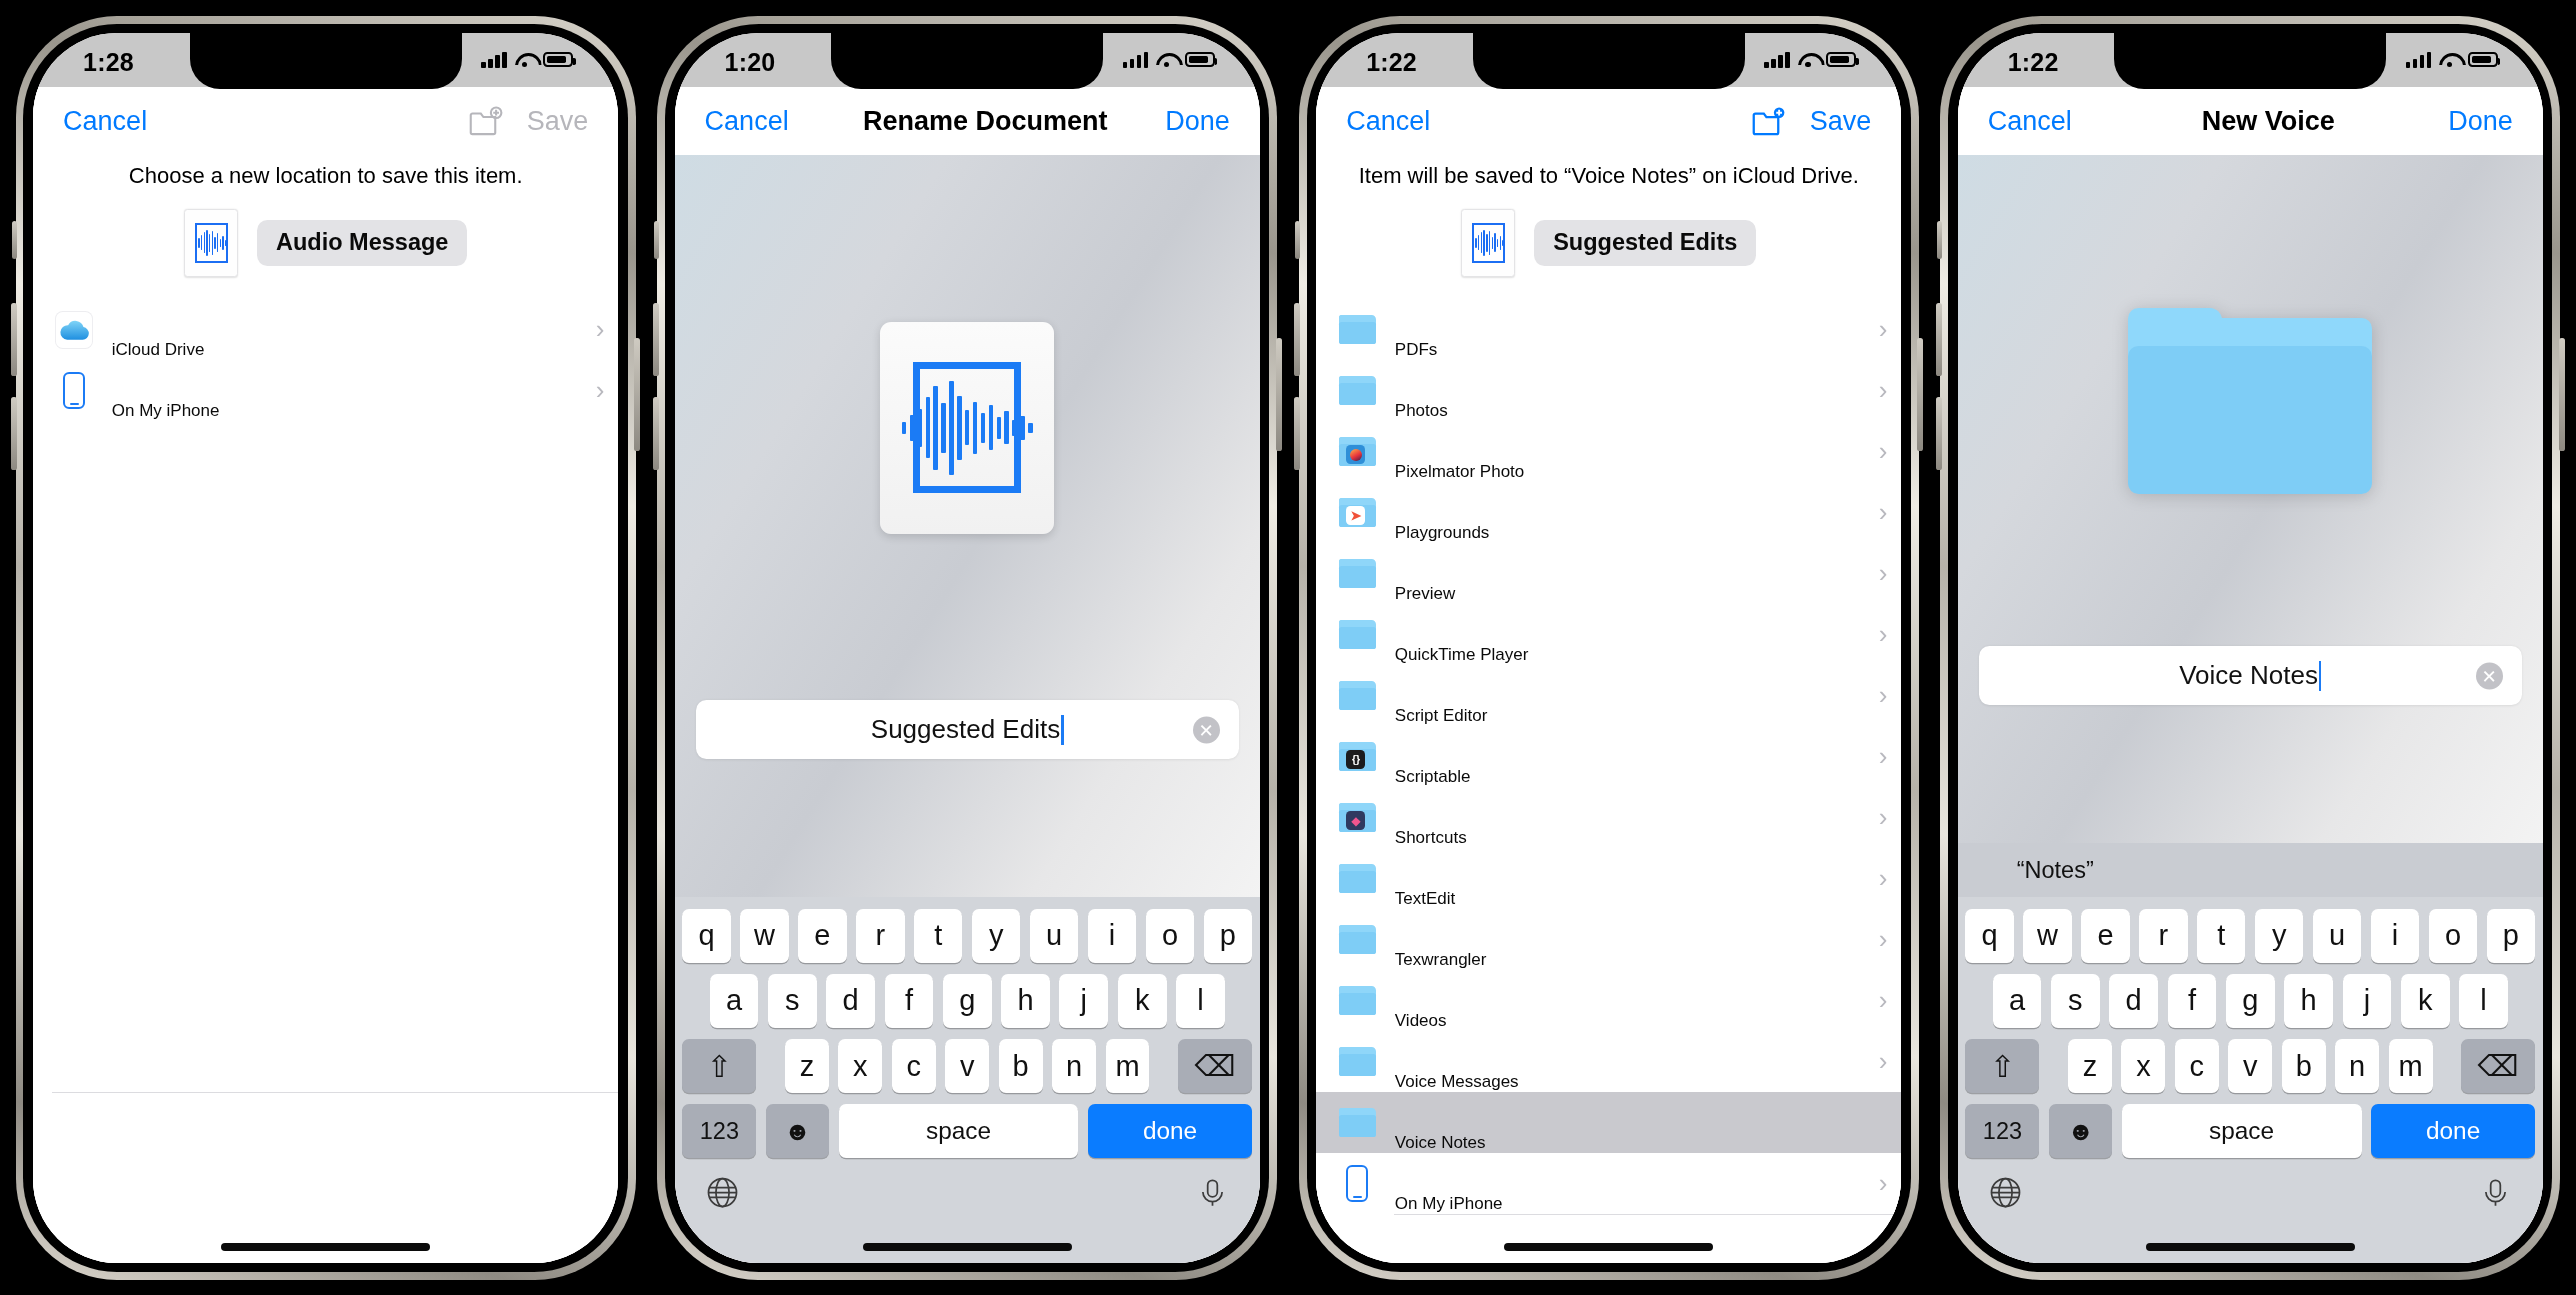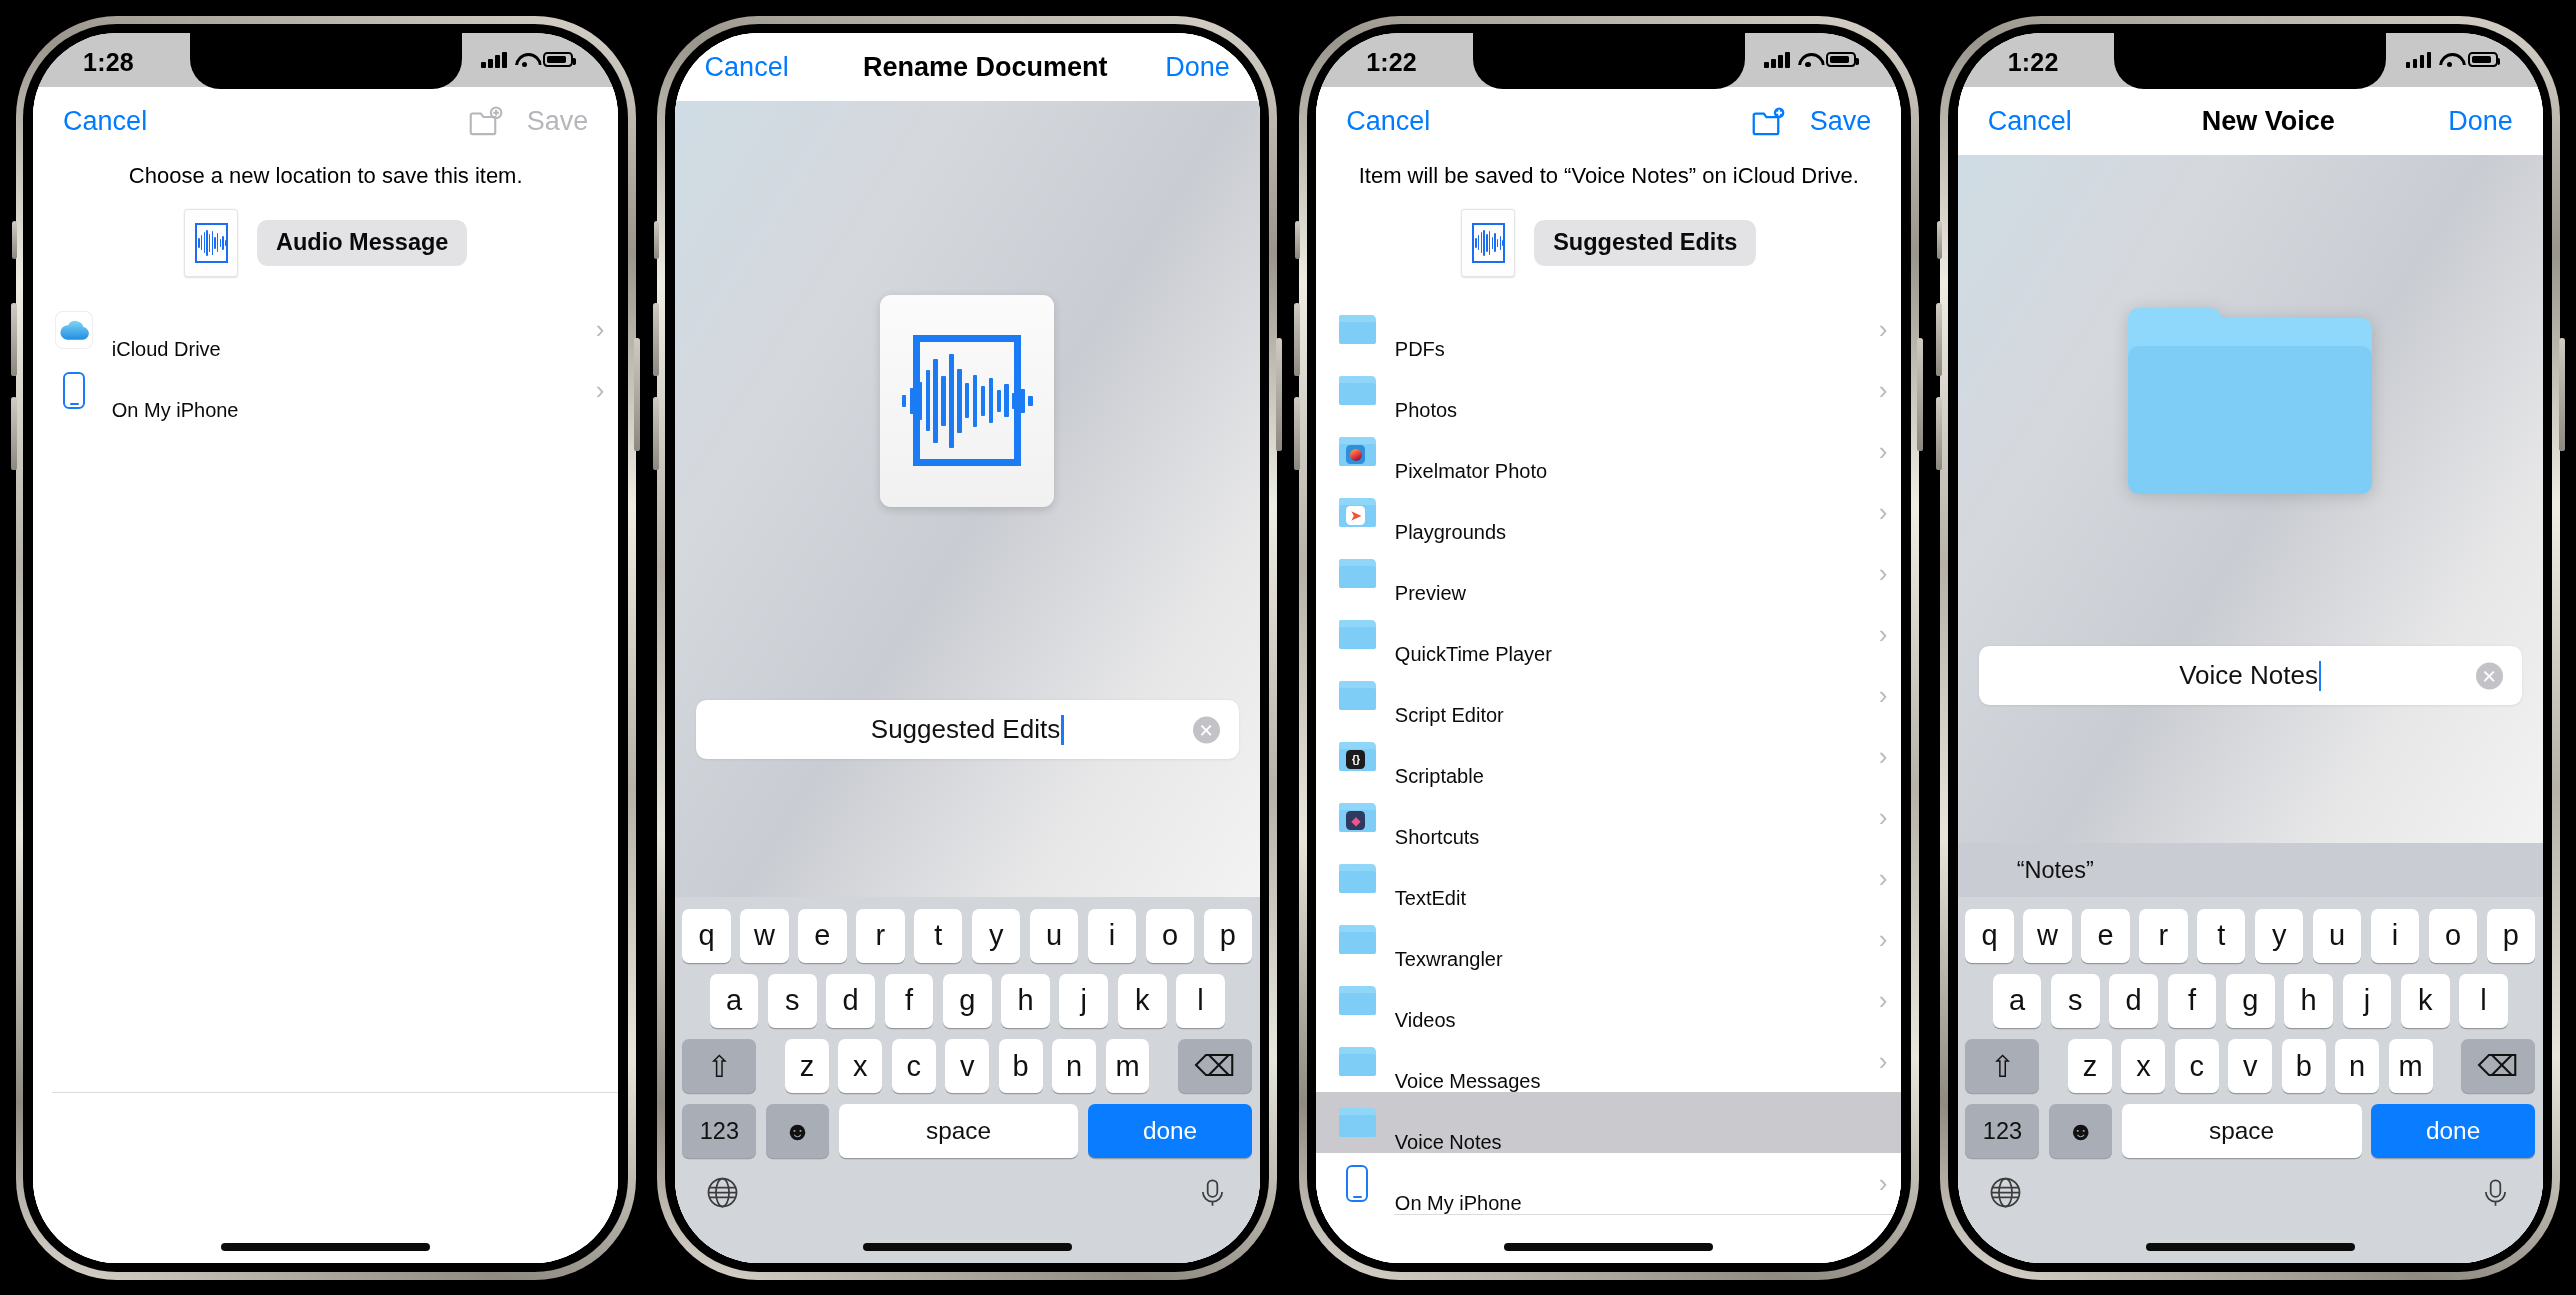--- a/index.html
+++ b/index.html
@@ -159,21 +159,21 @@
   .row {
     display: flex;
     align-items: center;
     height: 61px;
     padding-left: 19px;
     position: relative;
     background: #fff;
   }
   .row.selected { background: #c9c9ce; }
   .row .ic { width: 44px; flex: 0 0 auto; display: flex; align-items: center; justify-content: center; }
-  .row .label { font-size: 20px; color: #0a0a0a; margin-left: 15.7px; flex: 1 1 auto; white-space: nowrap; margin-top: 40px; }
+  .row .label { font-size: 17px; color: #0a0a0a; margin-left: 15.7px; flex: 1 1 auto; white-space: nowrap; margin-top: 40px; }
   .row .chev { width: 33px; margin-right: 14px; flex: 0 0 auto; color: #b9b9bf; font-size: 26px; text-align: right; }
   .row .sep { position: absolute; left: 78px; right: 0; bottom: 0; height: 0.9px; background: #dcdce0; }
   .row.empty { height: 61px; background: #fff; }
   .row.empty .sep { left: 19px; }
 
   
   .folder {
     width: 37px; height: 29px; position: relative;
   }
   .folder .back { position:absolute; left:0; top:0; width:37px; height:29px; background:#8fd6f9; border-radius:2.6px 4.4px 3.5px 3.5px; }
@@ -426,20 +426,36 @@
   </div>
 
   <div class="device">
     <span class="btn-side btn-silent"></span>
     <span class="btn-side btn-volup"></span>
     <span class="btn-side btn-voldn"></span>
     <span class="btn-side btn-power"></span>
     <div class="device-inner">
       <div class="screen">
 
+        <div class="statusbar">
+          <div class="notch"></div>
+          <div class="sb-time">1:20</div>
+          <div class="sb-right">
+            <span class="sig">
+                <i></i>
+                <i></i>
+                <i></i>
+                <i></i>
+              </span>
+            <span class="wifi"></span>
+            <span class="batt">
+                <i></i>
+              </span>
+          </div>
+        </div>
 
         <div class="appbody">
           <div class="navbar">
             <span class="nav-btn">Cancel</span>
             <span class="nav-title">Rename Document</span>
             <span class="nav-spacer"></span>
             <span class="nav-btn">Done</span>
           </div>
 
           <div class="scene">

